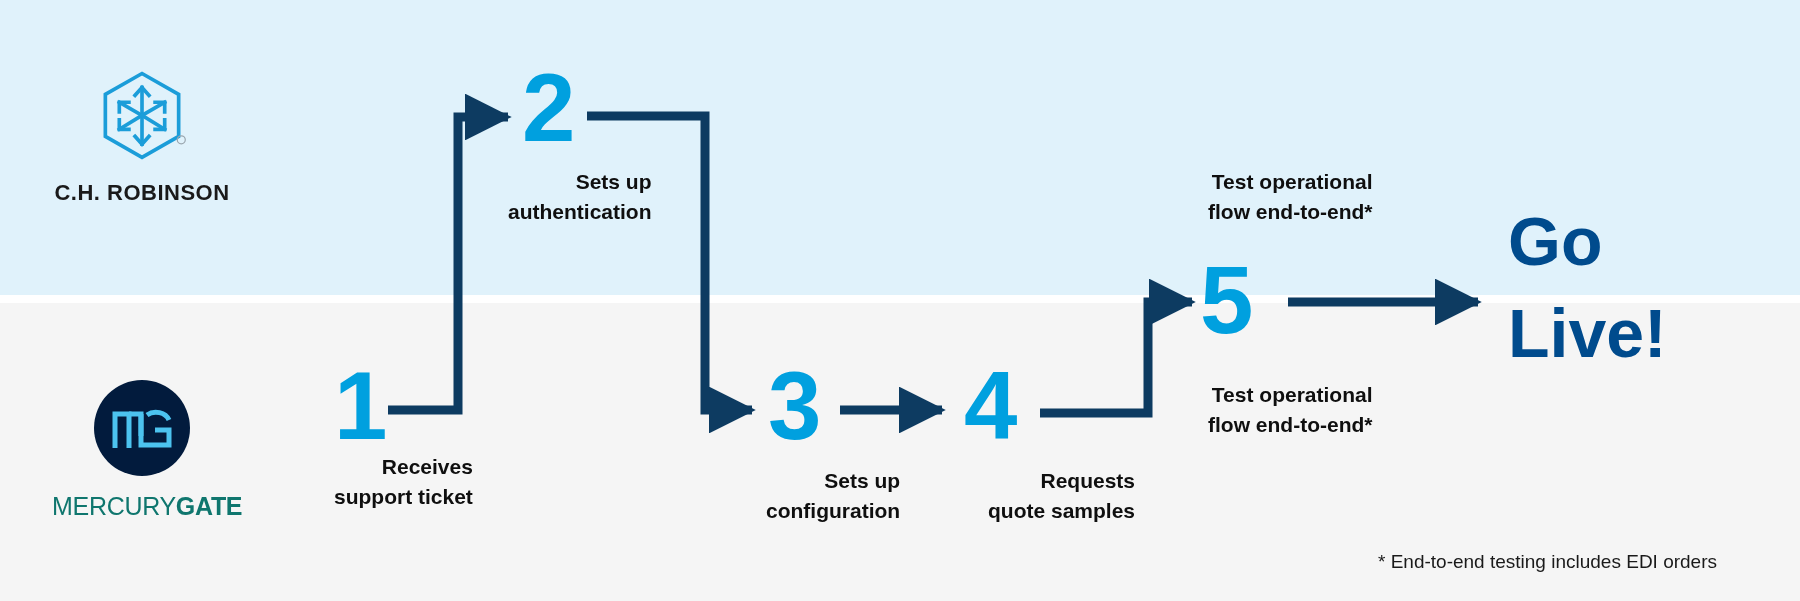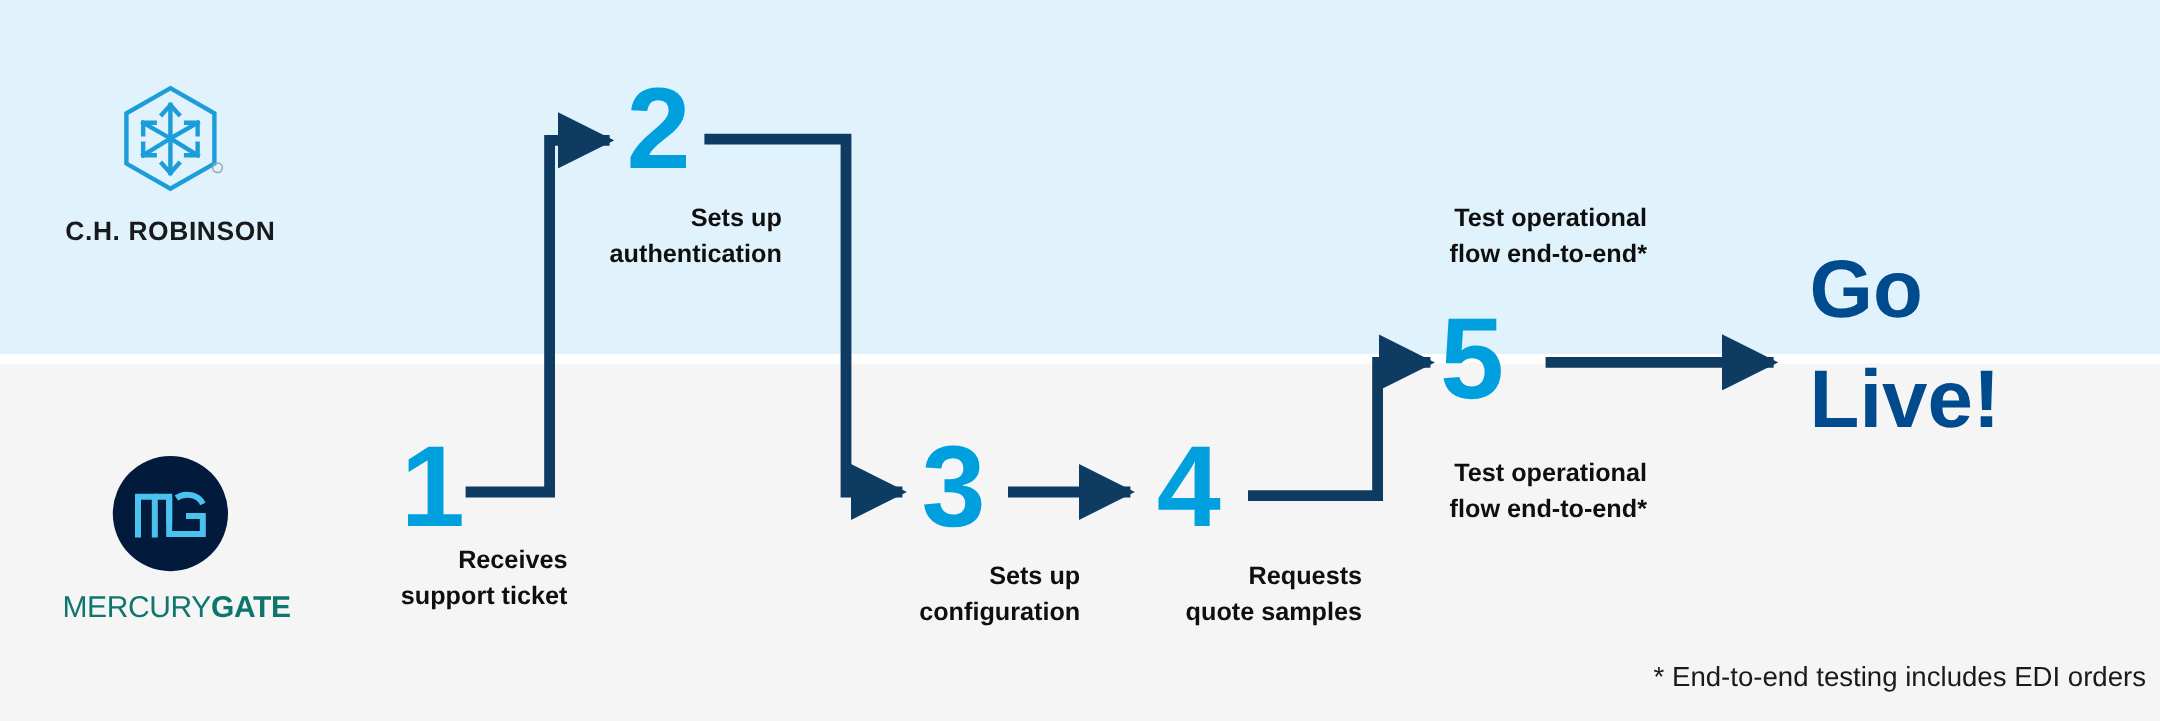--- a/index.html
+++ b/index.html
@@ -103,21 +103,21 @@
     font-size: 68px;
     line-height: 92px;
     color: #004b8d;
     white-space: pre-line;
   }
   
   #footnote {
     position: absolute;
     left: 1378px; top: 551px;
     font-family: "Liberation Sans", sans-serif;
-    font-size: 23px;
+    font-size: 19px;
     color: #1a1a1a;
     white-space: nowrap;
   }
 </style>
 </head>
 <body>
 
 <div id="canvas">
 
   <div class="band-top"></div>

